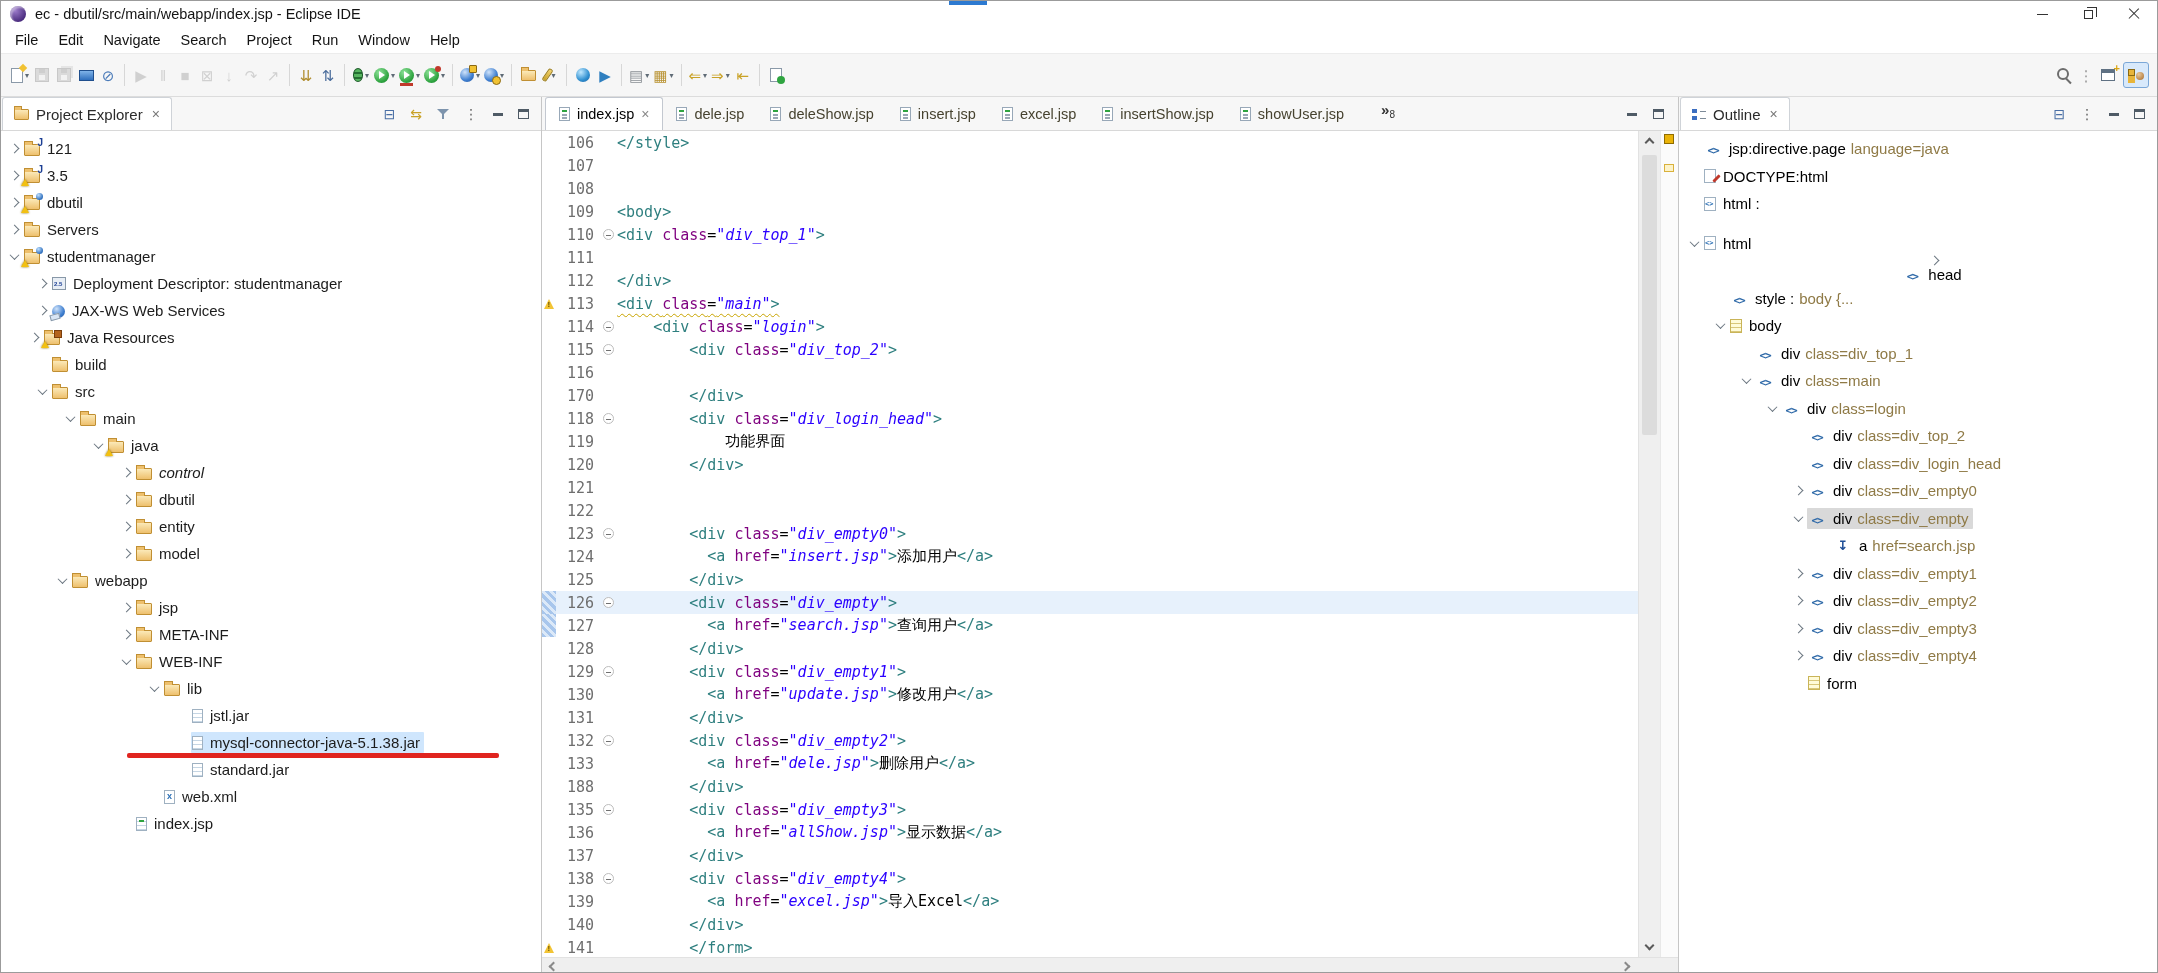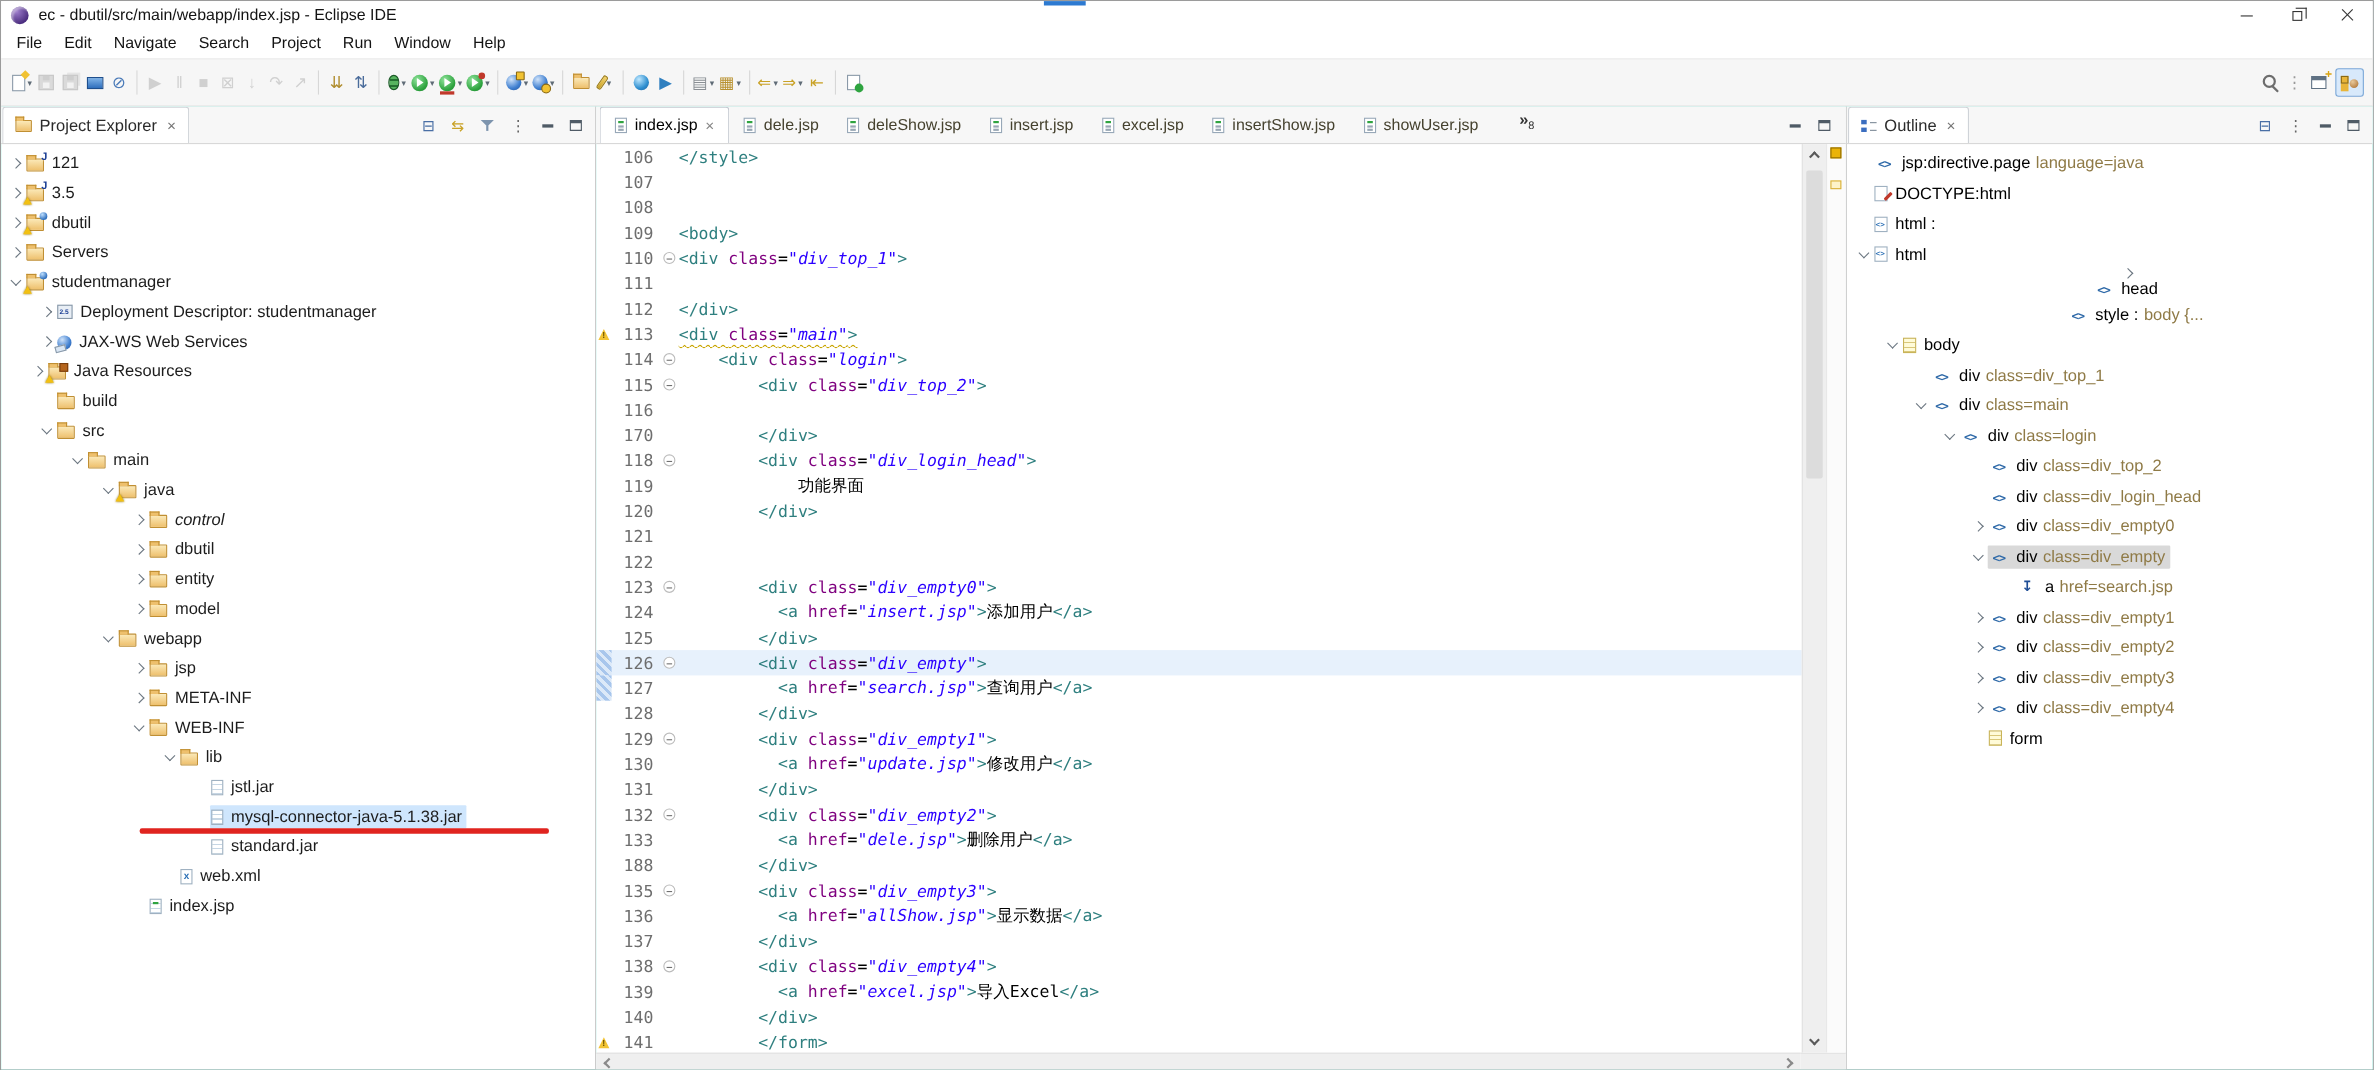--- a/index.html
+++ b/index.html
@@ -508,21 +508,21 @@
         </div>
         <div class="trow" style="padding-left: 116px;">
           <span class="arrbox">
             <i class="arr closed"></i>
           </span>
           <span class="tsel">
             <span class="ticon icon-folder"></span>
             <span class="tlabel">model</span>
           </span>
         </div>
-        <div class="trow" style="padding-left: 88px;">
+        <div class="trow" style="padding-left: 52px;">
           <span class="arrbox">
             <i class="arr open"></i>
           </span>
           <span class="tsel">
             <span class="ticon icon-folder"></span>
             <span class="tlabel">webapp</span>
           </span>
         </div>
         <div class="trow" style="padding-left: 116px;">
           <span class="arrbox">
@@ -930,39 +930,39 @@
             <span class="omain">DOCTYPE:html</span>
           </span>
         </div>
         <div class="orow" style="padding-left: 6px;">
           <span class="arrbox"></span>
           <span class="tsel">
             <span class="ticon icon-htmlf"></span>
             <span class="omain">html :</span>
           </span>
         </div>
-        <div class="orow" style="padding-left: 6px;">
+        <div class="orow" style="padding-left: 6px; margin-top: 12px;">
           <span class="arrbox">
             <i class="arr open"></i>
           </span>
           <span class="tsel">
             <span class="ticon icon-htmlf"></span>
             <span class="omain">html</span>
           </span>
         </div>
         <div class="orow" style="padding-left: 32px; flex-direction: column;">
           <span class="arrbox">
             <i class="arr closed"></i>
           </span>
           <span class="tsel">
             <span class="ticon icon-angle"></span>
             <span class="omain">head</span>
           </span>
         </div>
-        <div class="orow" style="padding-left: 32px; justify-content: center;">
+        <div class="orow" style="padding-left: 32px;">
           <span class="arrbox"></span>
           <span class="tsel">
             <span class="ticon icon-angle"></span>
             <span class="omain">style :</span>
             <span class="oattr">body {...</span>
           </span>
         </div>
         <div class="orow" style="padding-left: 32px;">
           <span class="arrbox">
             <i class="arr open"></i>

